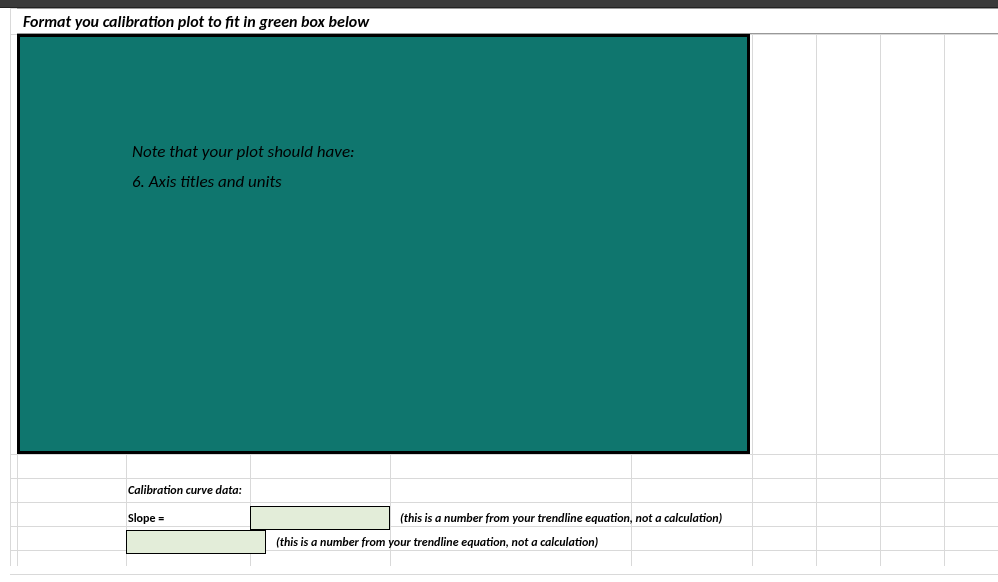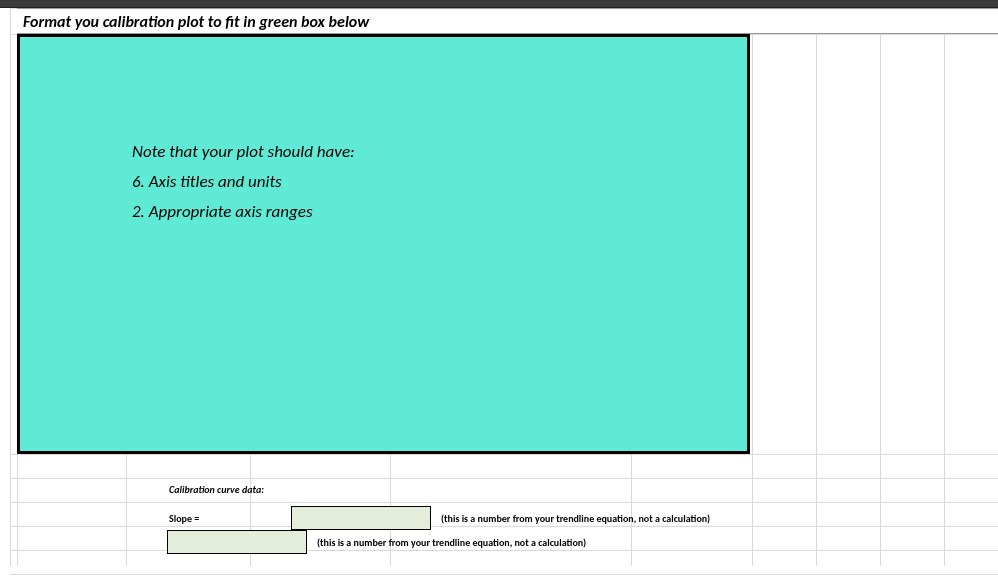--- a/index.html
+++ b/index.html
@@ -59,42 +59,41 @@
       color: #000;
       background: #fff;
     }
 
     .green-box {
       position: absolute;
       top: 26px;
       left: 7px;
       width: 733px;
       height: 420px;
-      background: #5eead4;
+      background: #0f766e;
       border: 3px solid #000;
     }
     .note-block {
       position: absolute;
       top: 100px;
       left: 112px;
       font-style: italic;
       font-size: 17px;
       color: #000;
       line-height: 1.75;
     }
     .note-block .line { white-space: nowrap; }
     .note-block sup { font-size: 11px; vertical-align: super; }
 
     .data-section {
       position: absolute;
       top: 472px;
       left: 116px;
-      font-size: 10px;
+      font-size: 12px;
       color: #000;
-      margin-left: 41px;
     }
     .data-header {
       font-weight: bold;
       font-style: italic;
       padding: 3px 2px;
       height: 26px;
     }
     .data-row {
       display: flex;
       align-items: stretch;
@@ -108,20 +107,21 @@
       align-items: center;
     }
     .label-cell.right { justify-content: center; padding-left: 10px; }
     .value-cell {
       width: 140px;
       background: #e3edd9;
       border: 1px solid #000;
     }
     .desc-cell {
       flex: 1;
+      font-style: italic;
       font-weight: bold;
       padding: 2px 0 2px 10px;
       display: flex;
       align-items: center;
       white-space: nowrap;
     }
   </style>
 </head>
 <body>
 
@@ -151,21 +151,20 @@
     </div>
 
   <div class="header-cell">
     <span>Format you calibration plot to fit in green box below</span>
   </div>
 
   <div class="green-box">
     <div class="note-block">
       <div class="line">Note that your plot should have:</div>
       <div class="line">6.  Axis titles and units</div>
-      <div class="line">2.  Appropriate axis ranges</div>
     </div>
   </div>
 
   <div class="data-section">
     <div class="data-header">Calibration curve data:</div>
     <div class="data-row">
       <div class="label-cell">Slope =</div>
       <div class="value-cell"></div>
       <div class="desc-cell">(this is a number from your trendline equation, not a calculation)</div>
     </div>

